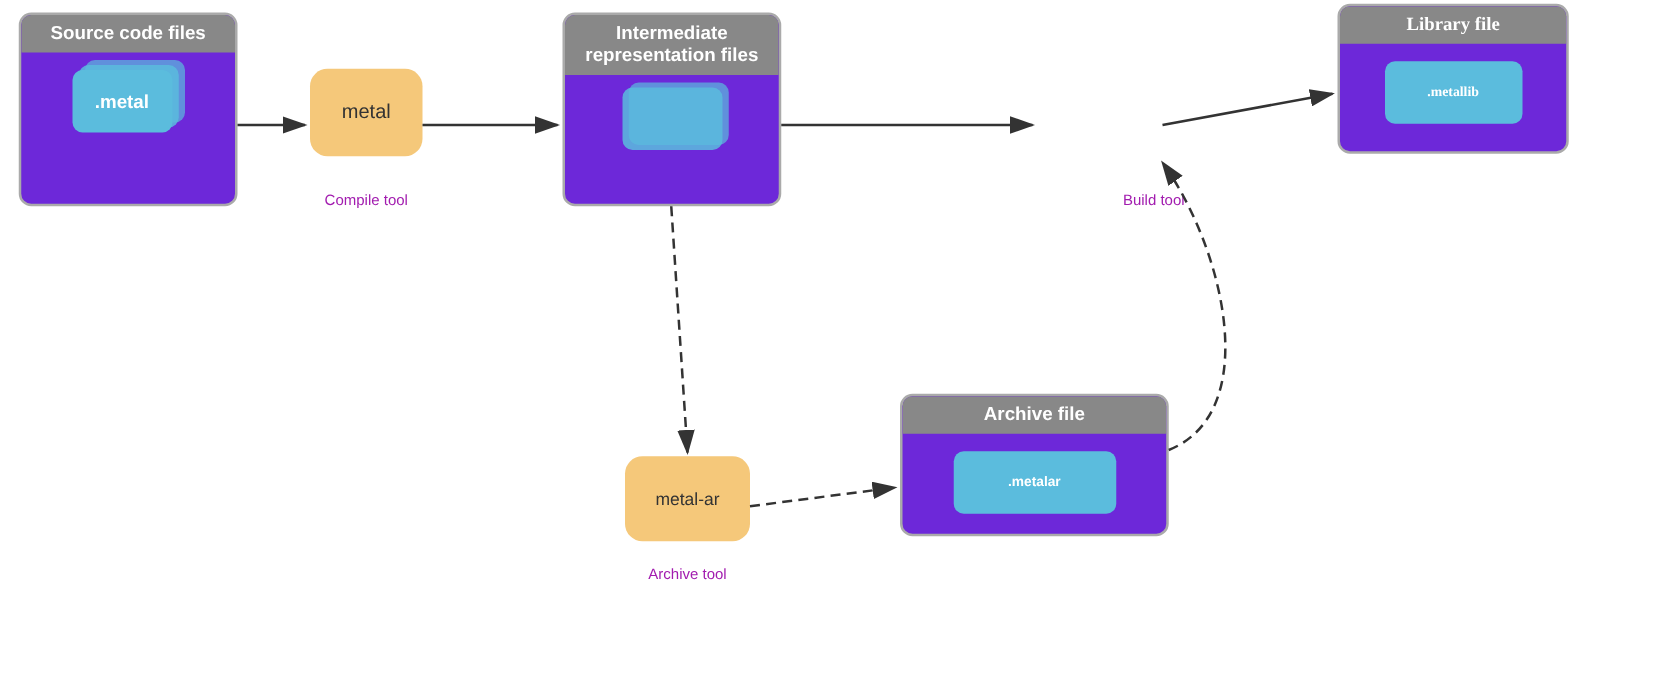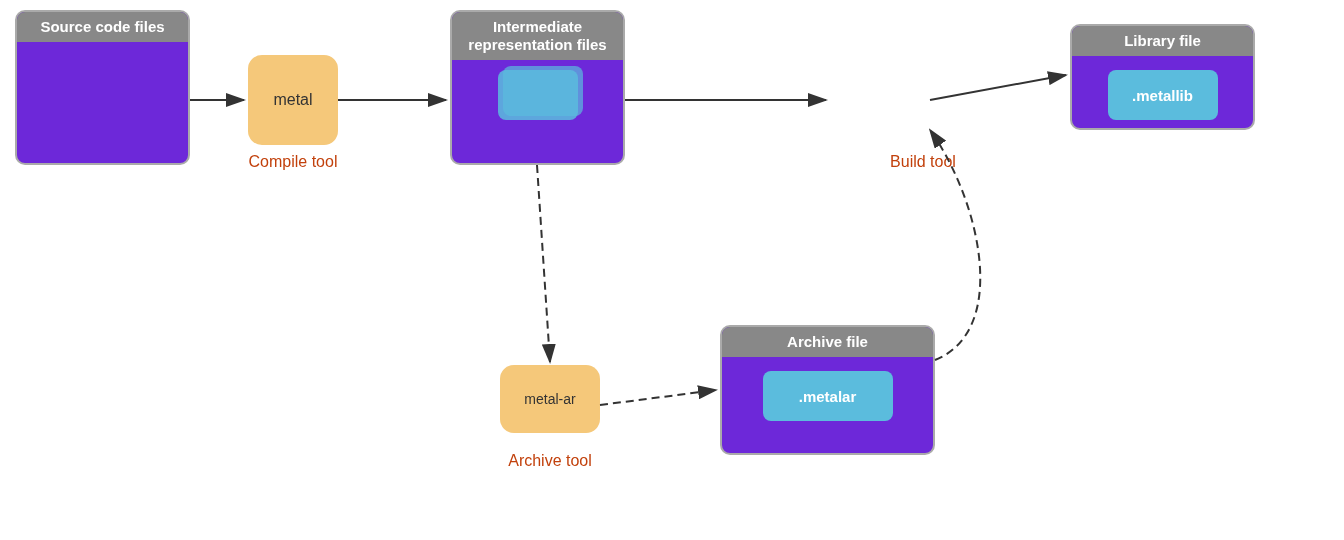--- a/index.html
+++ b/index.html
@@ -90,91 +90,100 @@
 
     
     .single-file-card {
       background: #5bbcdd;
       border-radius: 8px;
       display: flex;
       align-items: center;
       justify-content: center;
       color: #ffffff;
       font-weight: bold;
-      font-size: 15px;
+      font-size: 11px;
       width: 110px;
       height: 50px;
     }
 
     
     .tool-box {
       position: absolute;
       background: #f5c87a;
       border-radius: 14px;
       display: flex;
       align-items: center;
       justify-content: center;
       font-size: 16px;
       font-weight: 400;
       color: #333333;
       width: 90px;
-      height: 90px;
+      height: 70px;
       text-align: center;
     }
 
     
     .tool-label {
       position: absolute;
-      font-size: 16px;
-      color: #c2410c;
+      font-size: 12px;
+      color: #a21caf;
       text-align: center;
     }
 
     
     svg.arrows {
       position: absolute;
       top: 0;
       left: 0;
       width: 1344px;
       height: 540px;
       pointer-events: none;
     }
   </style>
 </head>
 <body>
 
 <div class="diagram-container">
 
   <div class="box-container" style="left:15px; top:10px; width:175px; height:155px;">
     <div class="box-header">Source code files</div>
+    <div class="box-body">
+      <div class="file-stack">
+        <div class="file-card back2"></div>
+        <div class="file-card back1"></div>
+        <div class="file-card front">
+          <span>.metal</span>
+        </div>
+      </div>
+    </div>
   </div>
 
   <div class="box-container" style="left:450px; top:10px; width:175px; height:155px;">
     <div class="box-header">
       <span>Intermediate</span><br>
       <span>representation files</span>
     </div>
     <div class="box-body">
       <div class="file-stack">
         <div class="file-card back2"></div>
         <div class="file-card back1"></div>
       </div>
     </div>
   </div>
 
-  <div class="box-container" style="left:1070px; top:24px; width:185px; height:106px;">
+  <div class="box-container" style="left:1070px; top:3px; width:185px; height:120px;font-family:Liberation Serif, serif;">
     <div class="box-header">Library file</div>
     <div class="box-body">
       <div class="single-file-card">
         <span>.metallib</span>
       </div>
     </div>
   </div>
 
-  <div class="box-container" style="left:720px; top:325px; width:215px; height:130px;">
+  <div class="box-container" style="left:720px; top:315px; width:215px; height:114px;">
     <div class="box-header">Archive file</div>
     <div class="box-body">
       <div class="single-file-card" style="width:130px;">
         <span>.metalar</span>
       </div>
     </div>
   </div>
 
   <div class="tool-box" style="left:248px; top:55px;">
     <span>metal</span>

